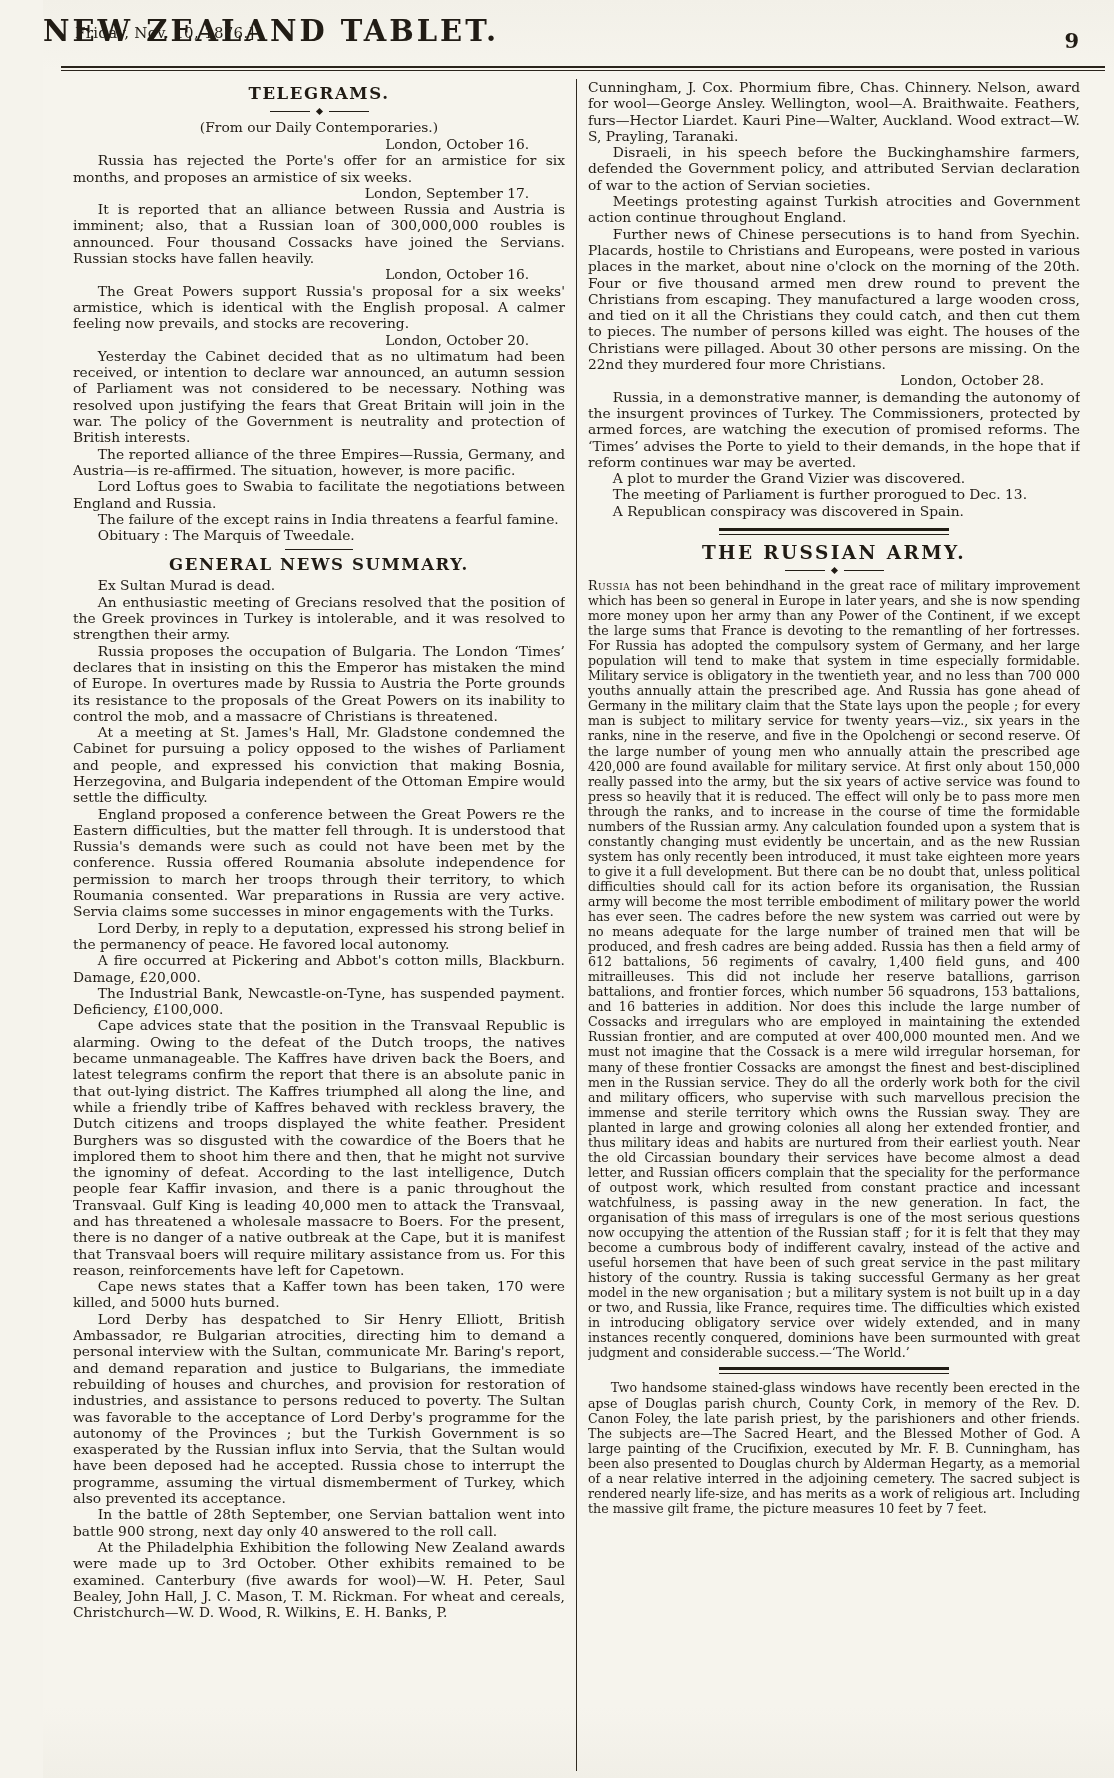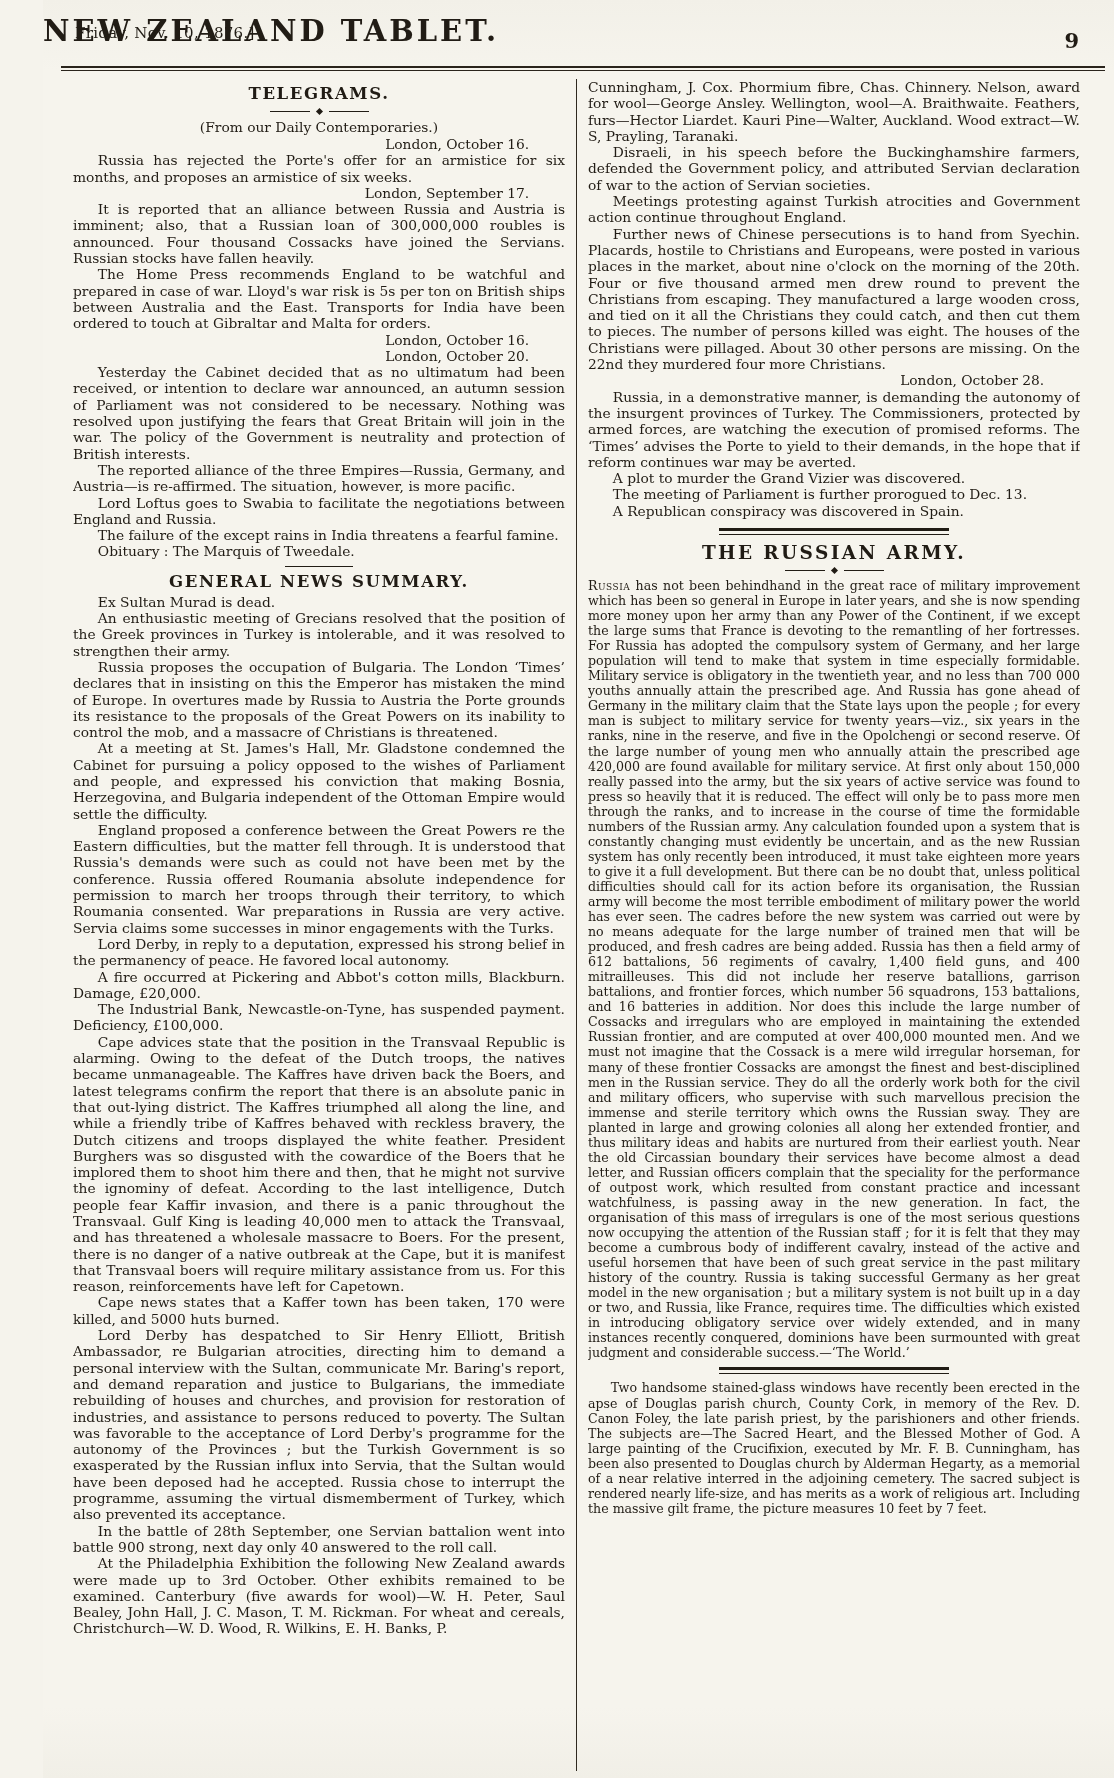--- a/index.html
+++ b/index.html
@@ -54,22 +54,22 @@
     <div class="col">
         <div class="sec-heading">TELEGRAMS.</div>
         <div class="ornament">
           <span class="diamond"></span>
         </div>
         <div class="center-line">(From our Daily Contemporaries.)</div>
         <div class="dateline">London, October 16.</div>
         <div class="para">Russia has rejected the Porte's offer for an armistice for six months, and proposes an armistice of six weeks.</div>
         <div class="dateline">London, September 17.</div>
         <div class="para">It is reported that an alliance between Russia and Austria is imminent; also, that a Russian loan of 300,000,000 roubles is announced.  Four thousand Cossacks have joined the Servians. Russian stocks have fallen heavily.</div>
-        <div class="para">The Home Press recommends England to be watchful and prepared in case of war.  Lloyd's war risk is 5s per ton on British ships between Australia and the East.  Transports for India have been ordered to touch at Gibraltar and Malta for orders.</div>
         <div class="dateline">London, October 16.</div>
+        <div class="para">The Great Powers support Russia's proposal for a six weeks' armistice, which is identical with the English proposal.  A calmer feeling now prevails, and stocks are recovering.</div>
         <div class="dateline">London, October 20.</div>
         <div class="para">Yesterday the Cabinet decided that as no ultimatum had been received, or intention to declare war announced, an autumn session of Parliament was not considered to be necessary.  Nothing was resolved upon justifying the fears that Great Britain will join in the war.  The policy of the Government is neutrality and protection of British interests.</div>
         <div class="para">The reported alliance of the three Empires—Russia, Germany, and Austria—is re-affirmed.  The situation, however, is more pacific.</div>
         <div class="para">Lord Loftus goes to Swabia to facilitate the negotiations between England and Russia.</div>
         <div class="para">The failure of the except rains in India threatens a fearful famine.</div>
         <div class="para">Obituary : The Marquis of Tweedale.</div>
         <div class="rule-small"></div>
         <div class="sec-heading">GENERAL NEWS SUMMARY.</div>
         <div class="para">Ex Sultan Murad is dead.</div>
         <div class="para">An enthusiastic meeting of Grecians resolved that the position of the Greek provinces in Turkey is intolerable, and it was resolved to strengthen their army.</div>

